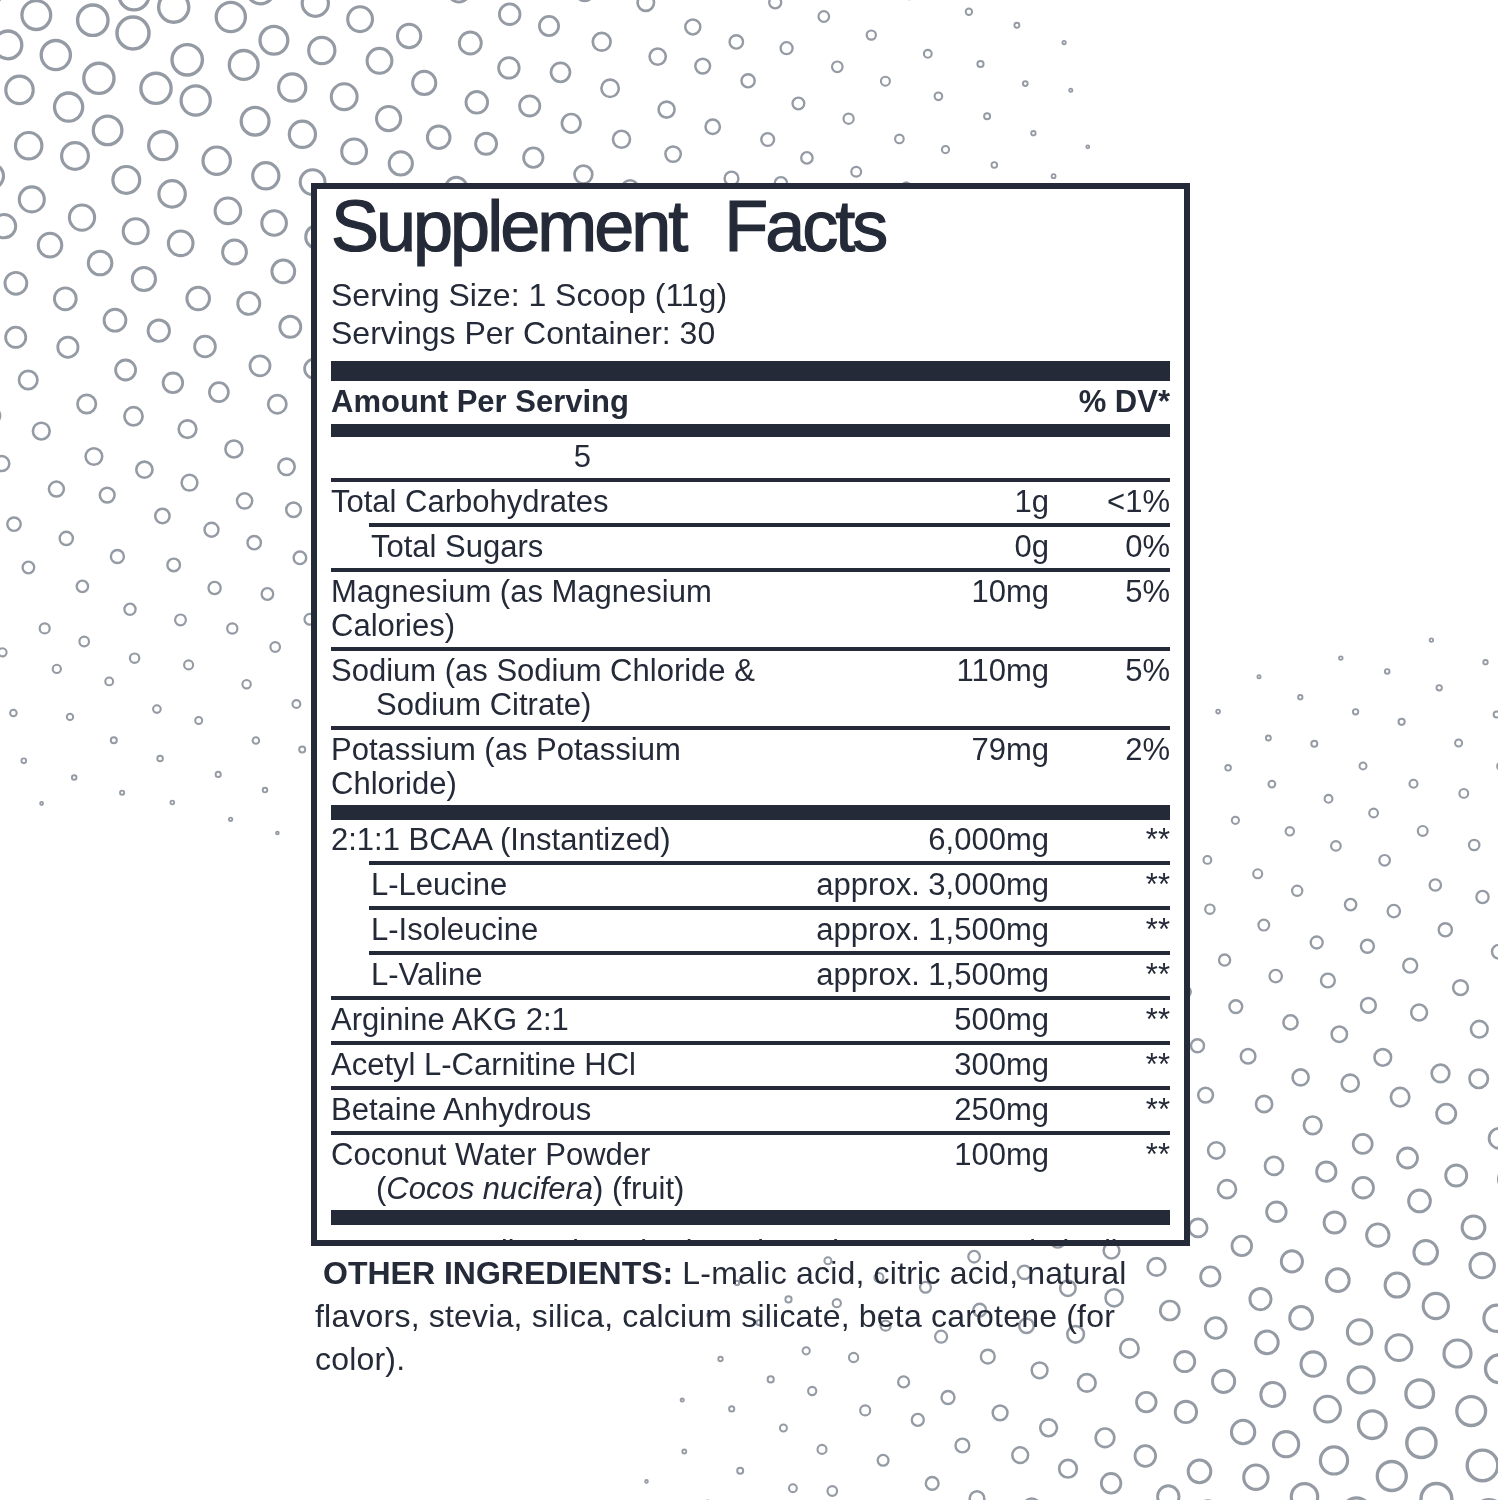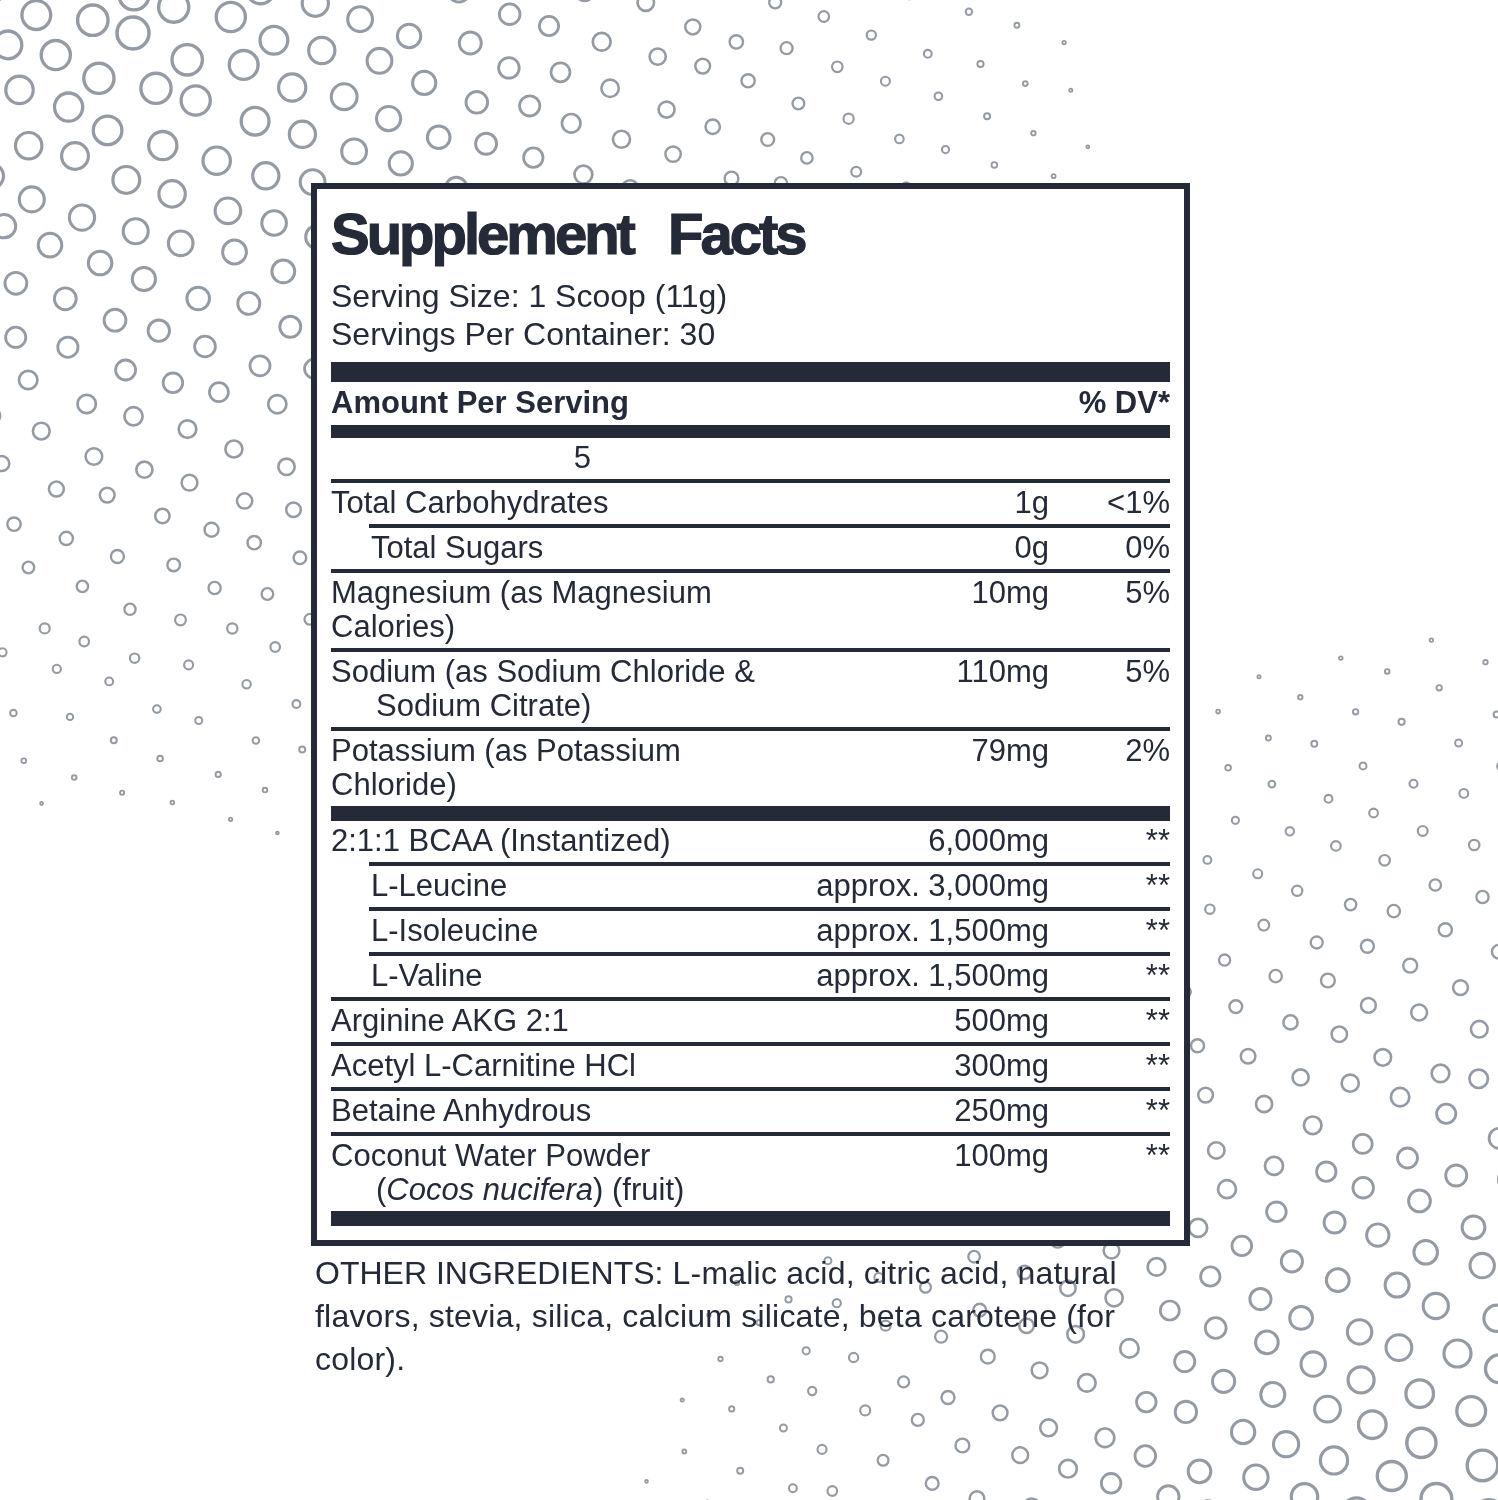--- a/index.html
+++ b/index.html
@@ -18,23 +18,23 @@
 
   .panel {
     position: absolute; left: 311px; top: 183px; z-index: 1;
     width: 879px; height: 1063px;
     background: #ffffff;
     border: 6px solid var(--ink, #242a38);
     padding: 0 14px;
     overflow: hidden;
   }
   .title {
-    margin-top: 18px;
-    font-size: 58px; line-height: 0.94;
-    font-weight: 700;
+    margin-top: 4px;
+    font-size: 72px; line-height: 0.94;
+    font-weight: 400;
     letter-spacing: -3px;
     word-spacing: 22px;
     white-space: nowrap;
     -webkit-text-stroke: 1.2px var(--ink, #242a38);
   }
   .serving-block { margin-top: 15px; }
   .serving { font-size: 32px; line-height: 38px; }
 
   .bar { background: var(--ink, #242a38); width: 100%; }
   .bar-lg { height: 20px; margin-top: 9px; }
@@ -58,21 +58,21 @@
 
   .footnotes { padding-top: 7px; font-size: 30px; }
   .fn { line-height: 37px; }
 
   .other {
     position: absolute; left: 315px; top: 1252px; z-index: 1;
     width: 885px;
     font-size: 32px; line-height: 43px;
     letter-spacing: 0.2px;
   }
-  .other b { font-weight: 400; letter-spacing: 0; }
+  .other b { font-weight: 700; letter-spacing: 0; margin-left: 8px; }
   .italic { font-style: italic; }
 </style>
 </head>
 <body style="--ink: #242a38; --pattern: #959ba4; background: rgb(255, 255, 255);">
 
 <svg id="bg" width="1498" height="1500" viewBox="0 0 1498 1500">
     <circle cx="1054.9" cy="-4.8" r="1.8" stroke-width="1.8"></circle>
     <circle cx="869.3" cy="-20.4" r="4.6" stroke-width="2.2"></circle>
     <circle cx="909.4" cy="-4.7" r="3.9" stroke-width="2.1"></circle>
     <circle cx="968.9" cy="11.7" r="3.2" stroke-width="2.0"></circle>

